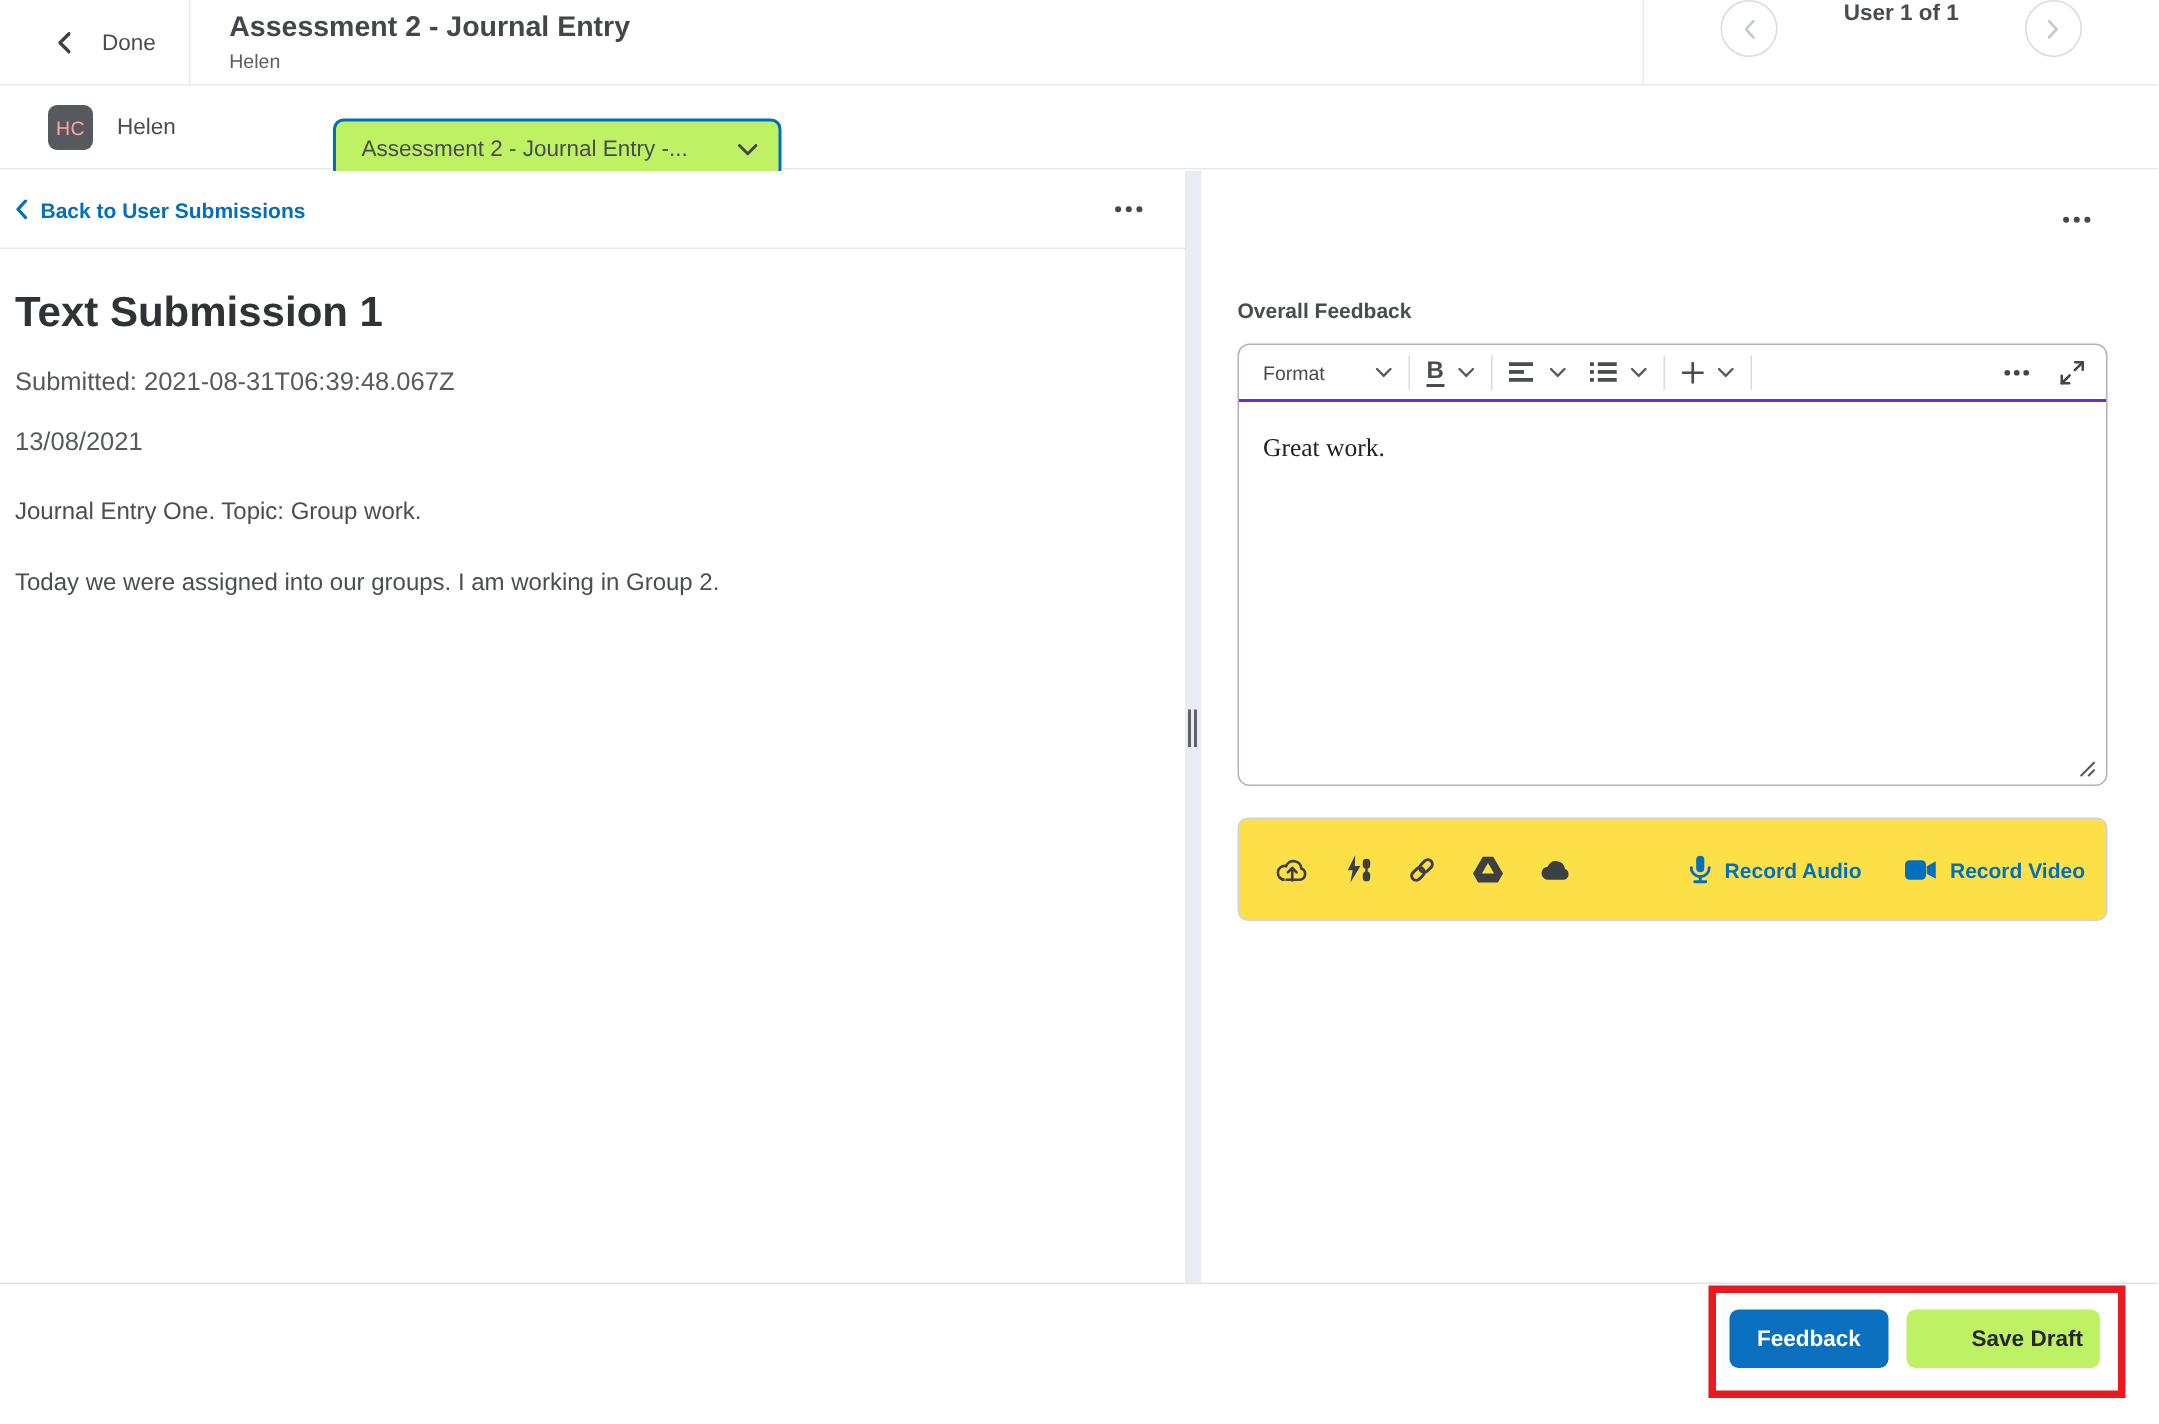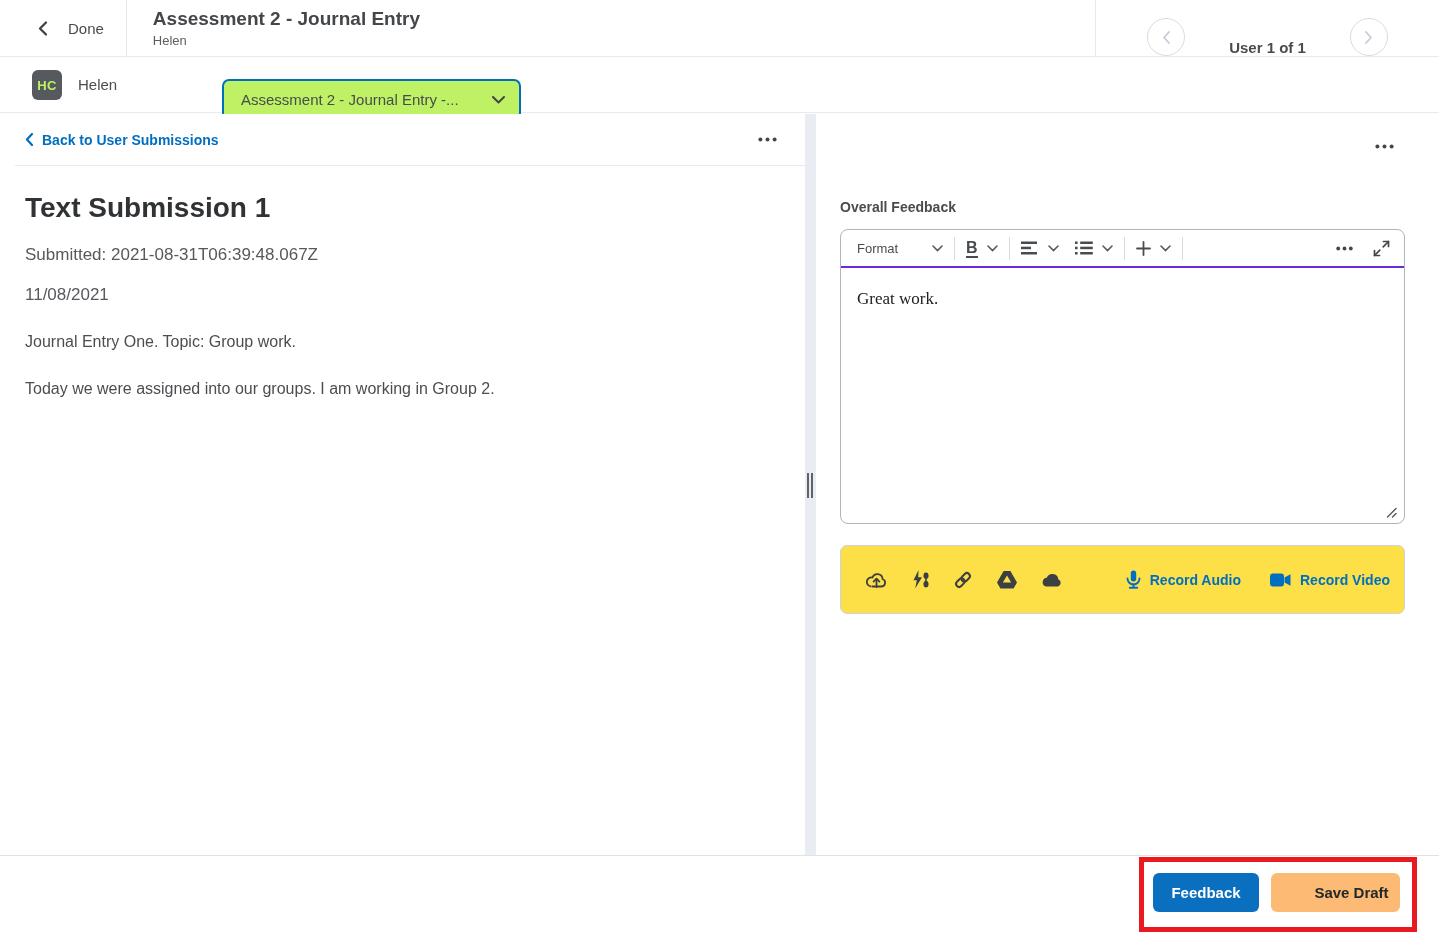--- a/index.html
+++ b/index.html
@@ -9,40 +9,40 @@
 
   
   .topbar { position:absolute; top:0; left:0; width:1439px; height:57px;
             border-bottom:1px solid #e6eaf0; display:flex; align-items:stretch; background:#fff; }
   .done-btn { display:flex; align-items:center; gap:21px; padding:0 22px 0 38px;
               color:#494c4e; font-size:15px; cursor:pointer; }
   .topbar-vsep { width:1px; background:#e6eaf0; }
   .title-block { display:flex; flex-direction:column; justify-content:center; padding-left:26px; flex:1; }
   .page-title { font-size:19px; font-weight:700; color:#44474a; line-height:22px; }
   .page-subtitle { font-size:13px; color:#5a5e61; margin-top:3px; }
-  .usernav { width:344px; border-left:1px solid #e6eaf0; display:flex; align-items:flex-end;
+  .usernav { width:344px; border-left:1px solid #e6eaf0; display:flex; align-items:flex-start;
              justify-content:center; gap:44px; }
   .nav-circle { width:38px; height:38px; border-radius:50%; border:1px solid #d7dce3;
                 display:flex; align-items:center; justify-content:center; color:#c6ccd5; cursor:default; background:#fff; }
   .usernav-label { font-size:15px; font-weight:700; color:#494c4e; }
 
   
   .userbar { position:absolute; top:58px; left:0; width:1439px; height:55px;
              border-bottom:1px solid #e6eaf0; background:#fff; }
   .avatar { position:absolute; left:32px; top:12px; width:30px; height:30px; border-radius:6px;
-            background:#565a5e; color:#bef264; font-size:13px; font-weight:700;
+            background:#565a5e; color:#fca5a5; font-size:13px; font-weight:400;
             display:flex; align-items:center; justify-content:center; letter-spacing:.3px; }
   .user-name { position:absolute; left:78px; top:18px; font-size:15px; color:#494c4e; }
   .assessment-dropdown { position:absolute; left:222px; top:21px; width:299px; height:41px;
             border:2px solid #006fbf; border-radius:7px; background:#bef264; cursor:pointer;
             display:flex; align-items:center; justify-content:space-between; padding:0 14px 0 17px;
             font-size:15px; color:#494c4e; }
 
   
-  .main { position:absolute; top:114px; left:0; width:1439px; height:741px; display:flex;padding-left:15px; }
+  .main { position:absolute; top:114px; left:0; width:1439px; height:741px; display:flex; }
 
   .left-panel { width:790px; position:relative; background:#fff; }
   .panel-header { height:52px; border-bottom:1px solid #e6eaf0; display:flex;
                   align-items:center; justify-content:space-between; padding:0 28px 0 10px; }
   .back-link { display:flex; align-items:center; gap:9px; color:#006fbf; font-weight:700;
                font-size:14px; cursor:pointer; }
   .icon-btn { color:#44474a; cursor:pointer; display:flex; align-items:center; }
   .submission-body { padding:0 60px 0 10px; }
   .submission-title { font-size:28px; font-weight:600; color:#303336; margin-top:25px; line-height:34px; }
   .meta-line { margin-top:19px; font-size:17px; color:#56595d; line-height:21px; }
@@ -79,21 +79,21 @@
                 font-weight:700; font-size:14px; cursor:pointer; }
 
   
   .footer { position:absolute; bottom:0; left:0; width:1439px; height:94px;
             border-top:1px solid #dfe3e8; background:#fff; }
   .annotation-rect { position:absolute; left:1139px; top:1px; width:278px; height:75px;
                      border:5px solid #e8191f; }
   .btn { position:absolute; top:17px; height:39px; border:none; border-radius:6px;
          font-family:inherit; font-size:15px; font-weight:700; cursor:pointer; }
   .publish-btn { left:1153px; width:106px; background:#0a6fbe; color:#fff; }
-  .save-draft-btn { left:1271px; width:129px; background:#fdba74; color:#25282a;padding-left:32px; }
+  .save-draft-btn { left:1271px; width:129px; background:#bef264; color:#25282a;padding-left:32px; }
 
   svg { display:block; }
 </style>
 </head>
 <body>
 
 <div class="app">
 
   <div class="topbar">
     <div class="done-btn">
@@ -159,21 +159,21 @@
                 <circle cx="2.4" cy="2.5" r="2"></circle>
                 <circle cx="9.5" cy="2.5" r="2"></circle>
                 <circle cx="16.6" cy="2.5" r="2"></circle>
               </svg>
           </span>
         </div>
       </div>
       <div class="submission-body">
         <div class="submission-title">Text Submission 1</div>
         <div class="meta-line">Submitted: 2021-08-31T06:39:48.067Z</div>
-        <div class="meta-line">11/08/2021</div>
+        <div class="meta-line">13/08/2021</div>
         <div class="para">Journal Entry One. Topic: Group work.</div>
         <div class="para">Today we were assigned into our groups. I am working in Group 2.</div>
       </div>
     </div>
 
     <div class="splitter">
       <div class="splitter-handle">
           <span></span>
           <span></span>
         </div>

